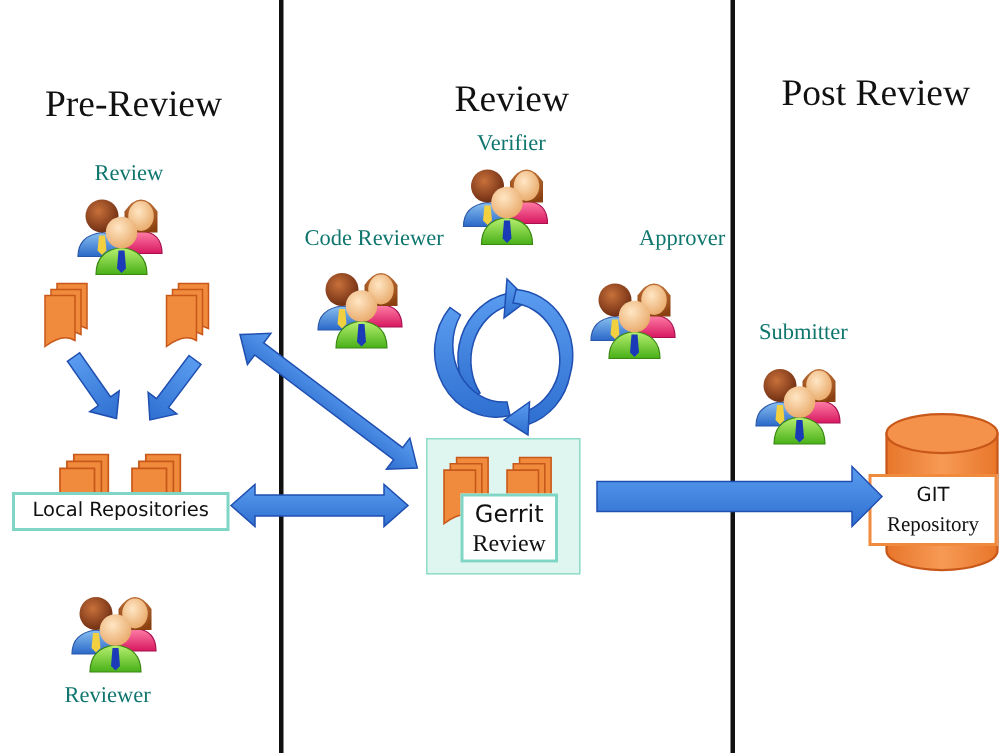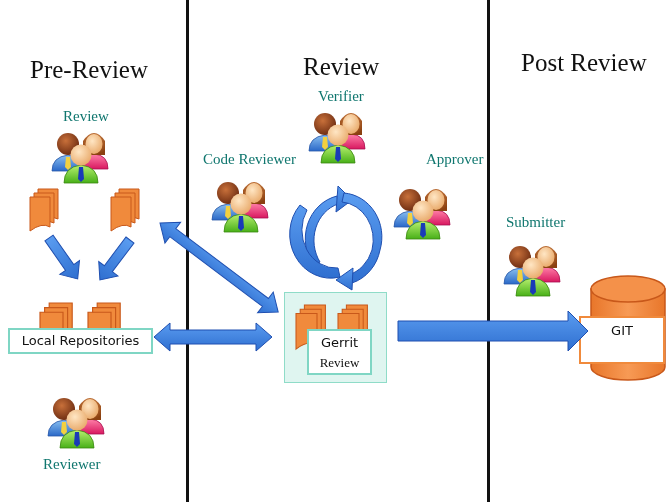--- a/index.html
+++ b/index.html
@@ -128,31 +128,32 @@
 <svg style="left:296px; top:305px;" width="40" height="45">
   <g transform="scale(1.05)">
       <use href="#docstack"></use>
     </g>
 </svg>
 <svg style="left:338px; top:305px;" width="40" height="45">
   <g transform="scale(1.05)">
       <use href="#docstack"></use>
     </g>
 </svg>
-<div class="boxlabel" style="left:307px; top:329px; width:65px; height:46px; border:2px solid #7fd6c4; font-size:13px; line-height:20px; font-family:'Liberation Serif', serif; padding-top:2px;">
+<div class="boxlabel" style="left:307px; top:329px; width:65px; height:46px; border:2px solid #7fd6c4; font-size:16px; line-height:20px; font-family:'Liberation Serif', serif; padding-top:2px;">
   <div style="font-family:'DejaVu Sans',sans-serif;">Gerrit</div>
   <div>Review</div>
 </div>
 
 <svg style="left:588px; top:275px;" width="80" height="108">
   <path d="M3,14 L3,92 A37,13 0 0 0 77,92 L77,14 Z" fill="url(#cylGrad)" stroke="#c8581a" stroke-width="1.5"></path>
   <ellipse cx="40" cy="14" rx="37" ry="13" fill="#f4914a" stroke="#c8581a" stroke-width="1.5"></ellipse>
 </svg>
 <div class="boxlabel" style="left:579px; top:316px; width:86px; height:48px; border:2px solid #f08a3c; font-size:13px; line-height:20px; padding-top:3px;">
   <div>GIT</div>
+  <div style="font-family:'Liberation Serif',serif; font-size:14px;">Repository</div>
 </div>
 
 <svg style="left:0; top:0;" width="670" height="502">
 
   <polygon points="-5,0 5,0 5,36 12,36 0,50 -12,36 -5,36" fill="url(#arrowGrad)" stroke="#1f4fb0" stroke-width="1" transform="translate(49,238) rotate(-35)"></polygon>
 
   <polygon points="-5,0 5,0 5,36 12,36 0,50 -12,36 -5,36" fill="url(#arrowGrad)" stroke="#1f4fb0" stroke-width="1" transform="translate(130,240) rotate(37)"></polygon>
 
   <polygon points="0,0 16,-13 16,-5 132,-5 132,-13 148,0 132,13 132,5 16,5 16,13" fill="url(#arrowGrad)" stroke="#1f4fb0" stroke-width="1" transform="translate(160,223) rotate(37)"></polygon>
 

